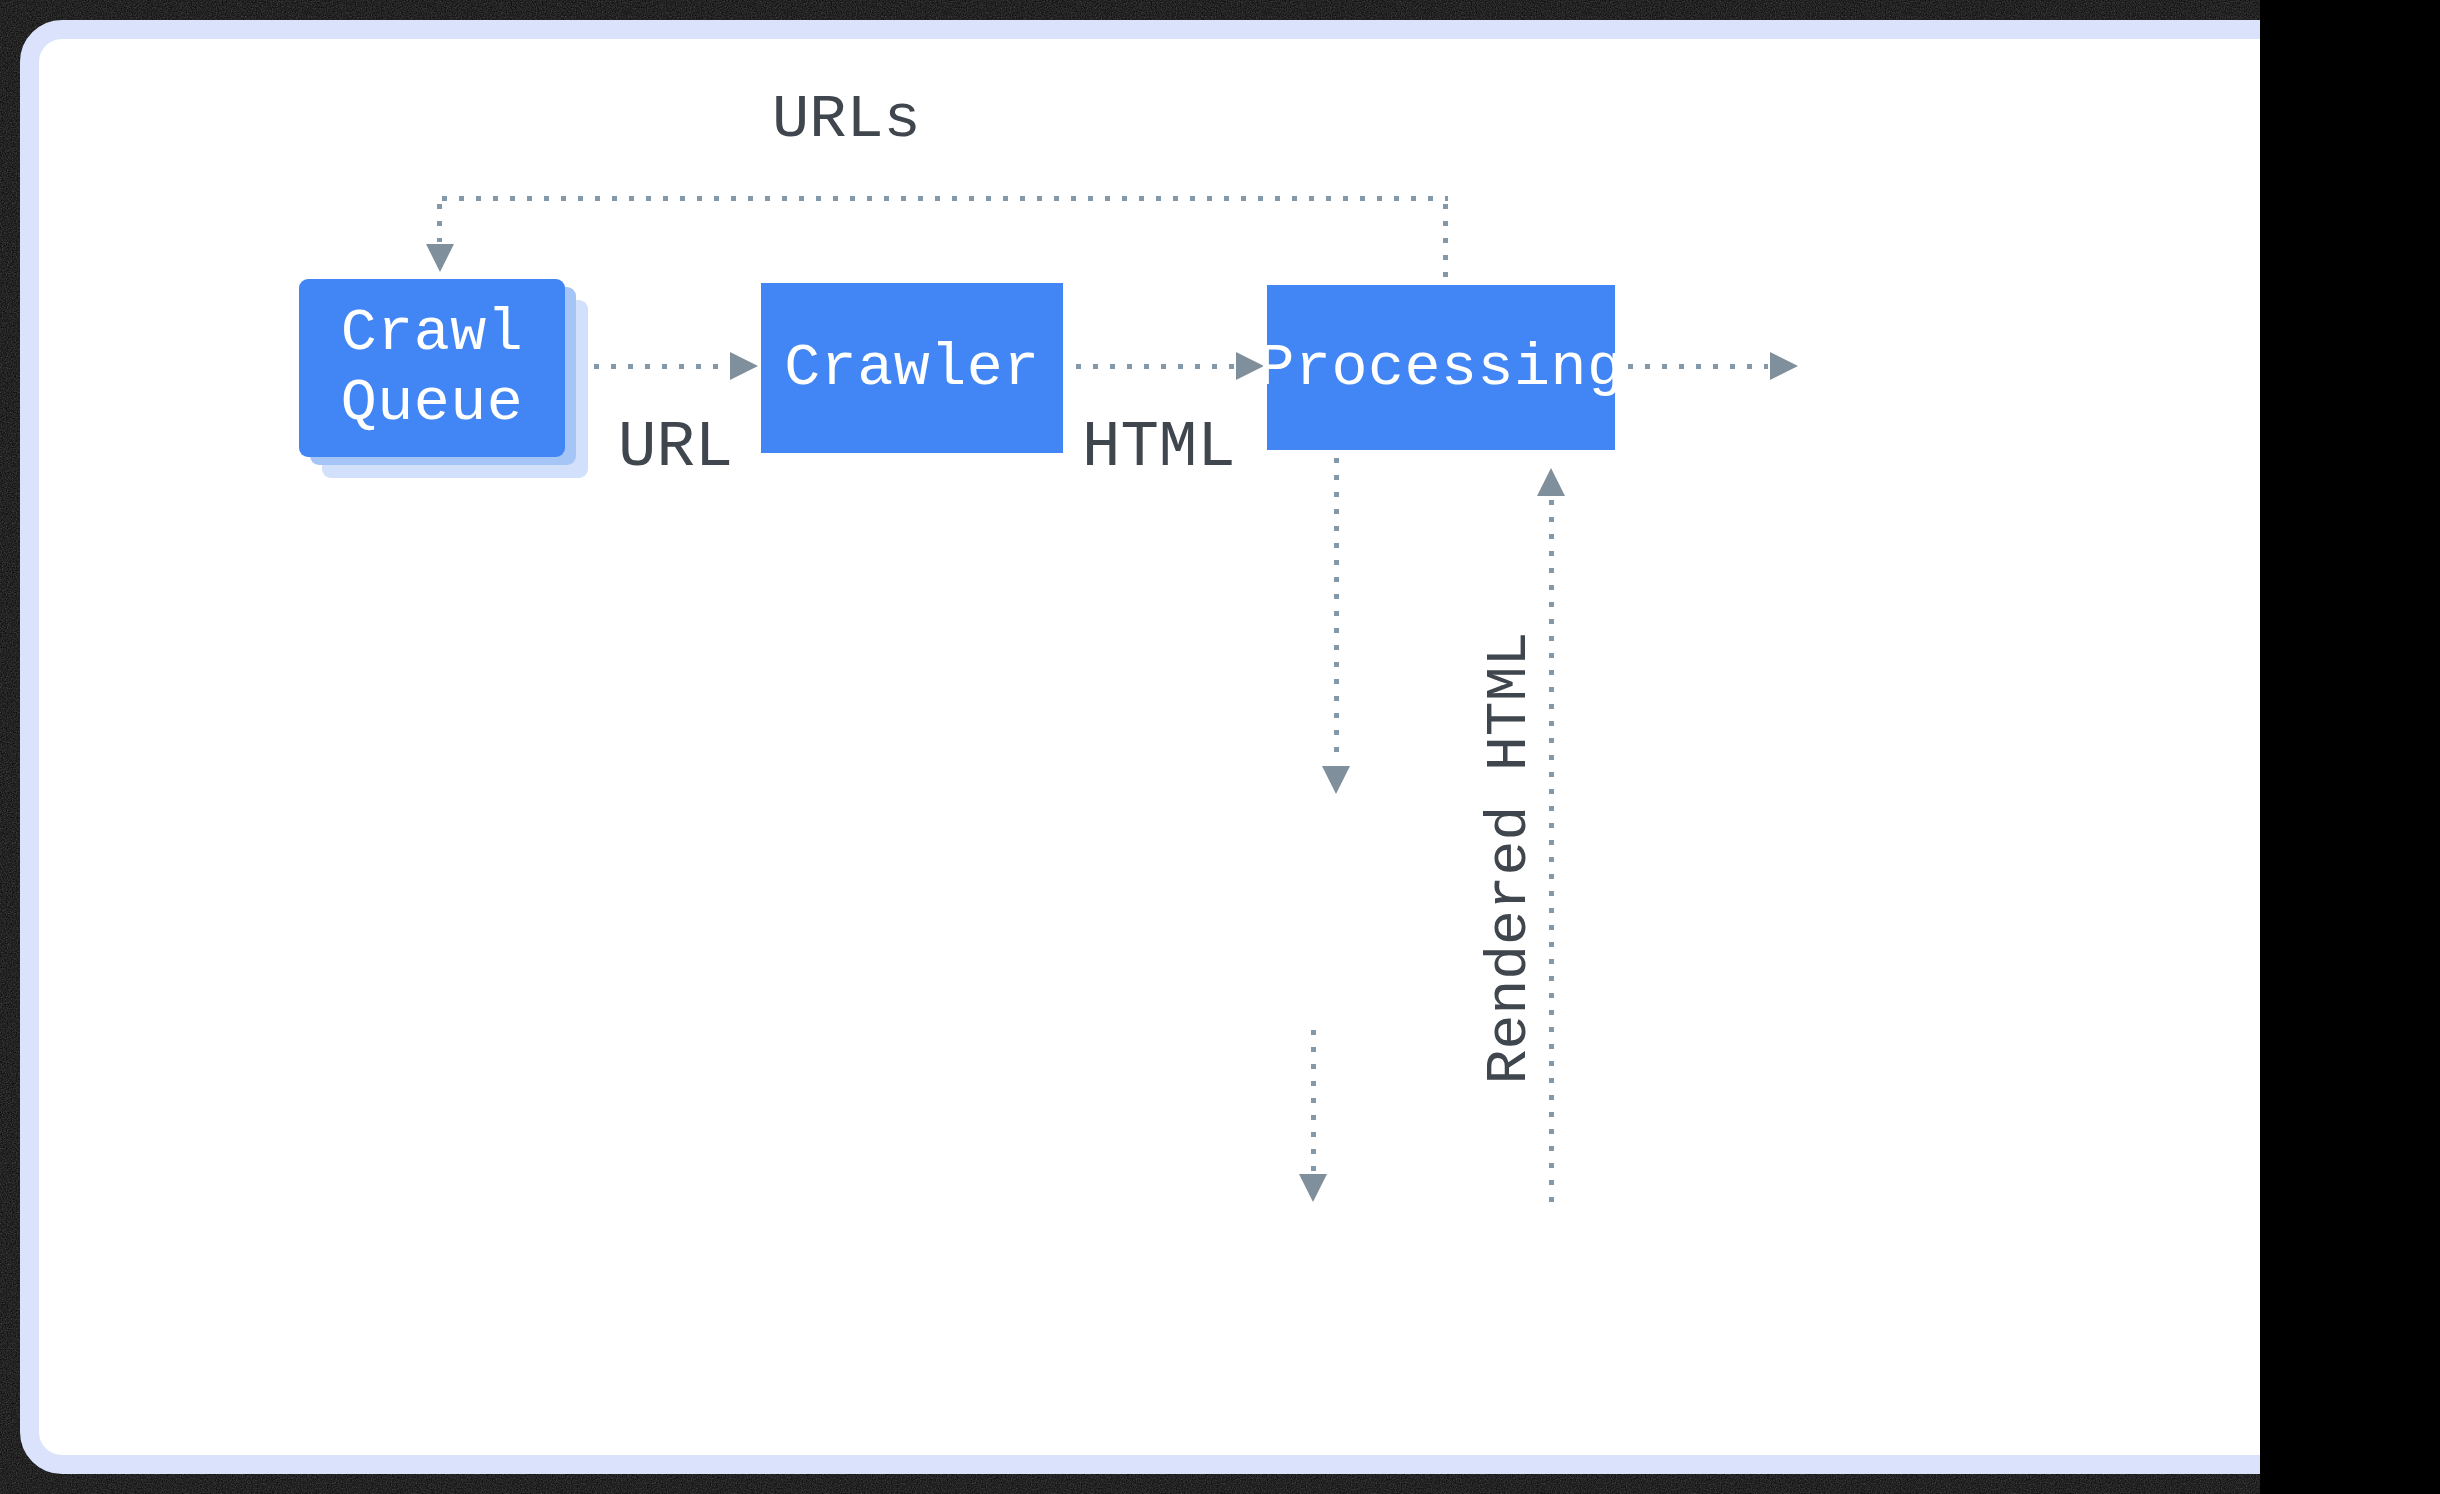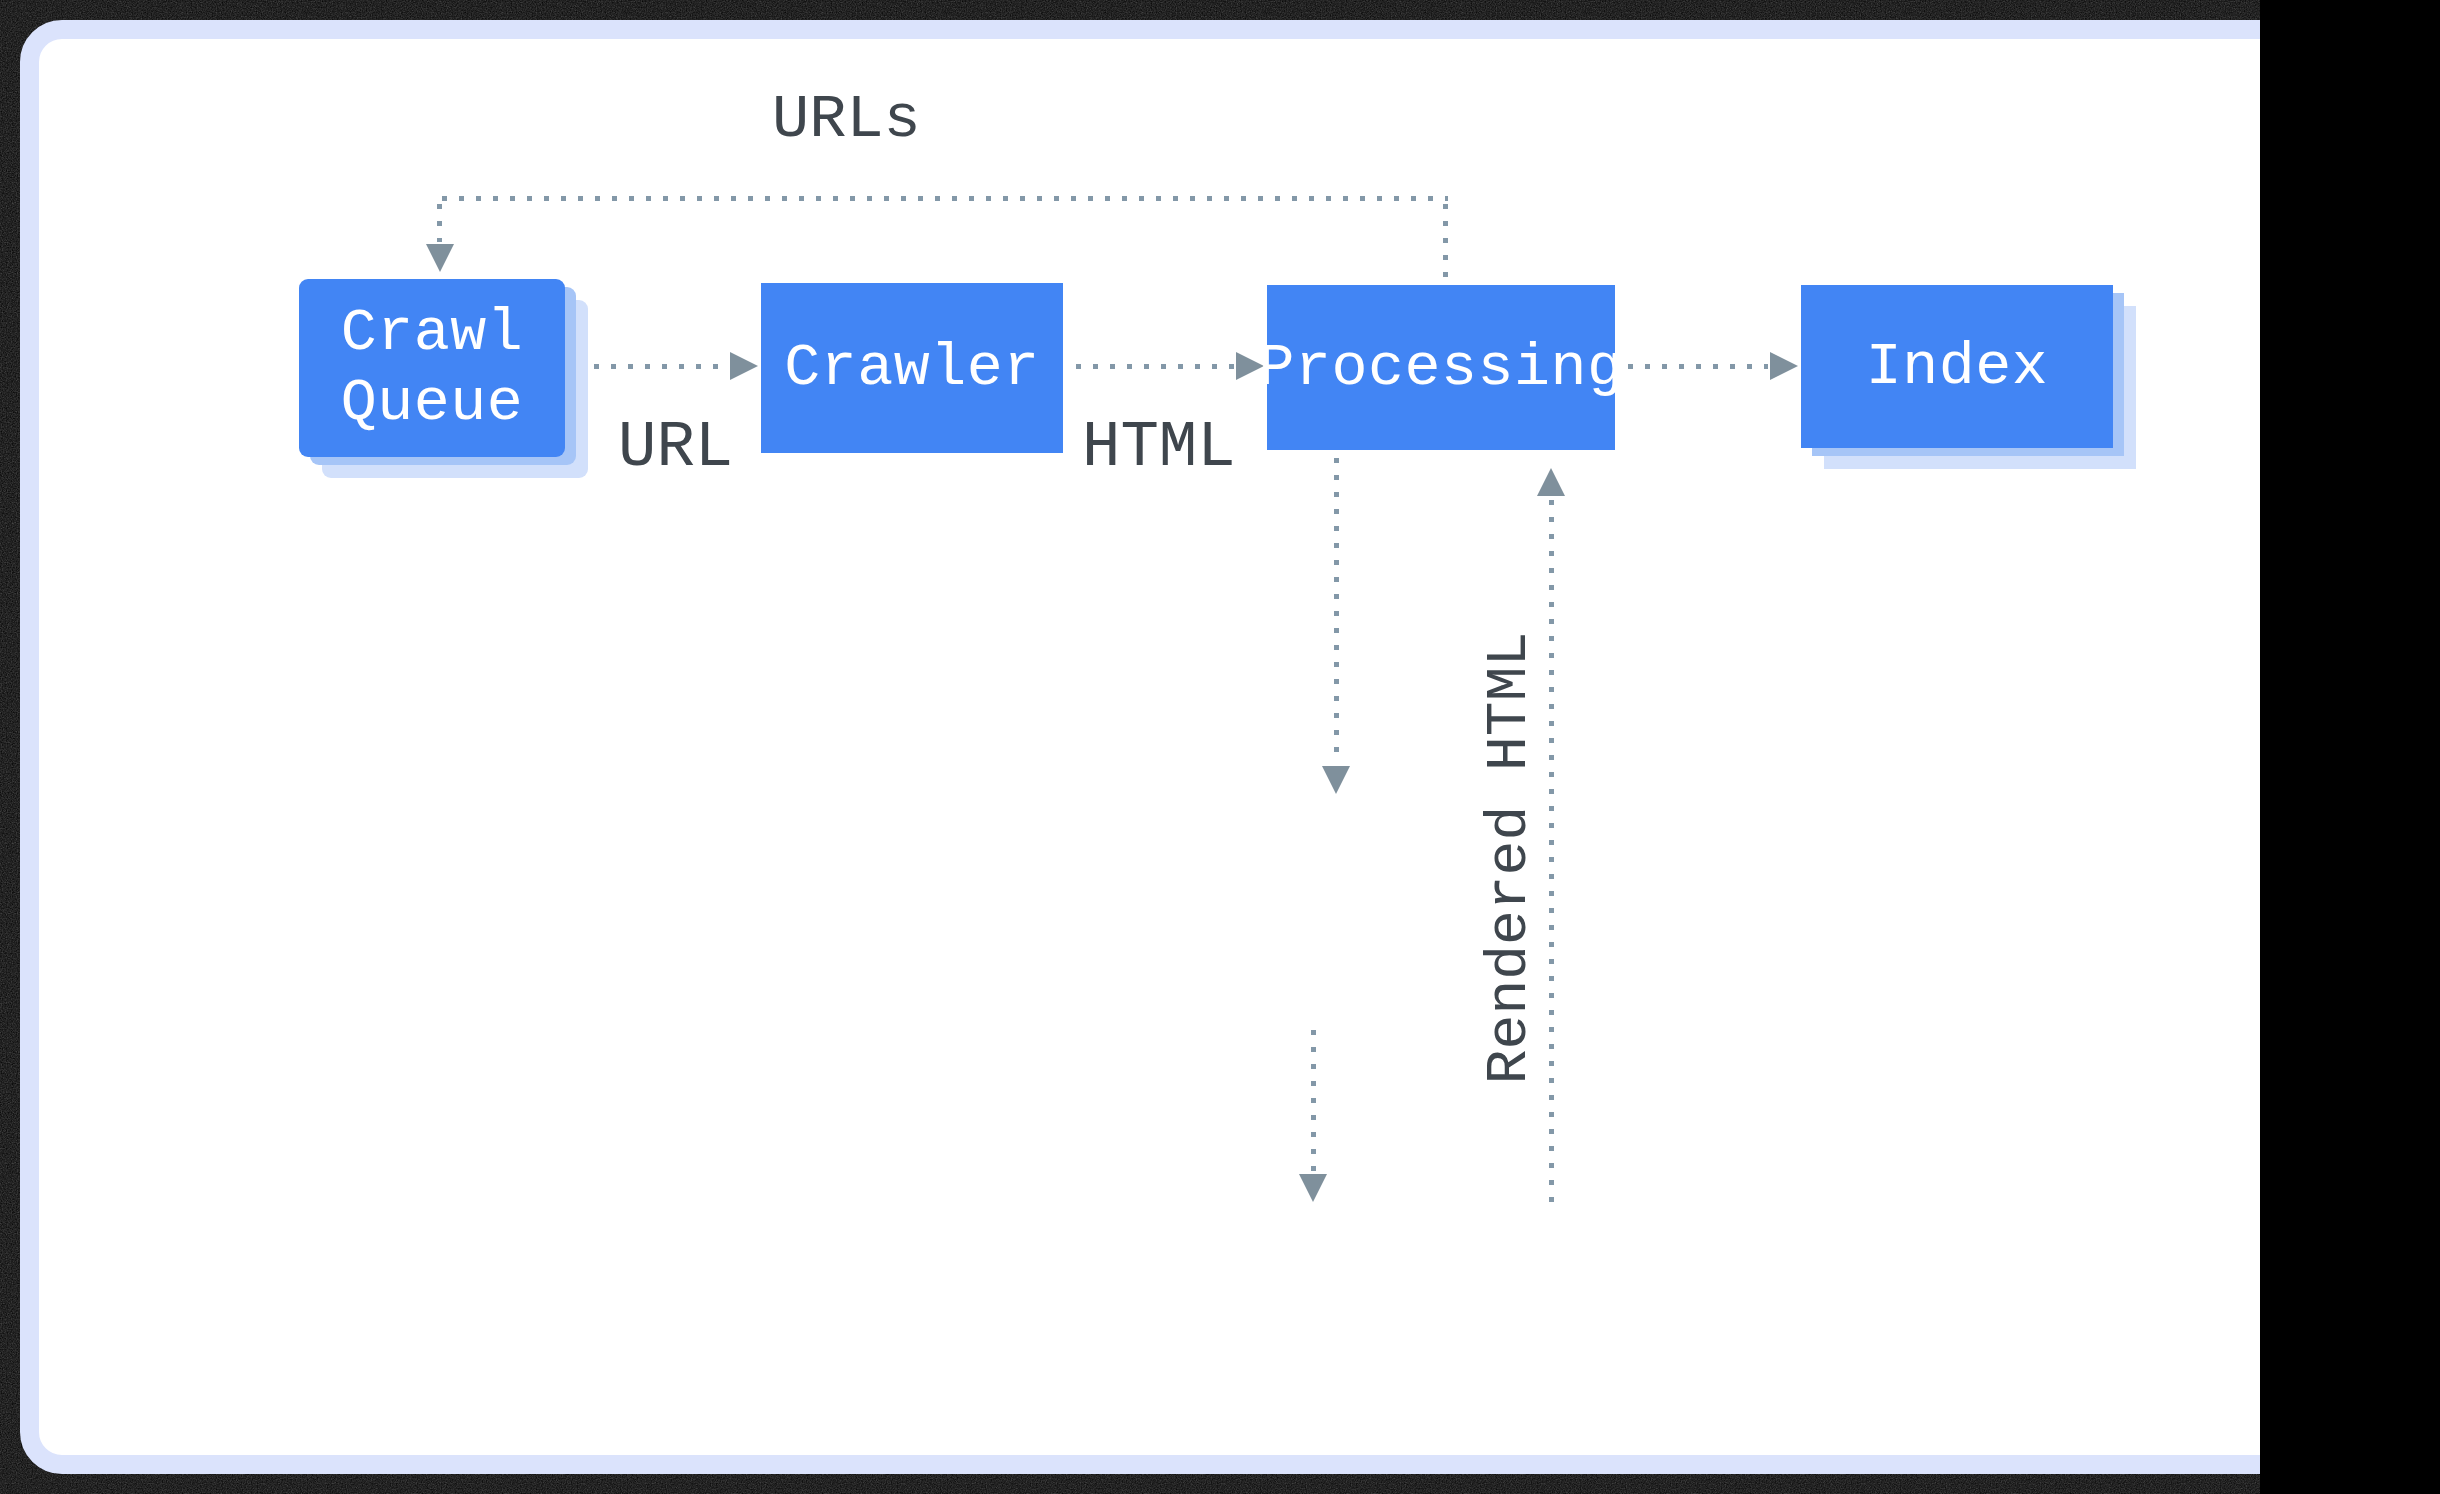--- a/index.html
+++ b/index.html
@@ -143,15 +143,14 @@
   <div class="arrow up a-into-proc-up"></div>
 
   <div class="edge-label l-urls">URLs</div>
   <div class="edge-label l-url">URL</div>
   <div class="edge-label l-html">HTML</div>
   <div class="edge-label l-rendered-html">Rendered HTML</div>
 
   <div class="node stacked n-crawl-queue">Crawl Queue</div>
   <div class="node n-crawler">Crawler</div>
   <div class="node n-processing">Processing</div>
-  <div class="node stacked n-index">Index</div>
 
 </div>
 
 </body></html>

